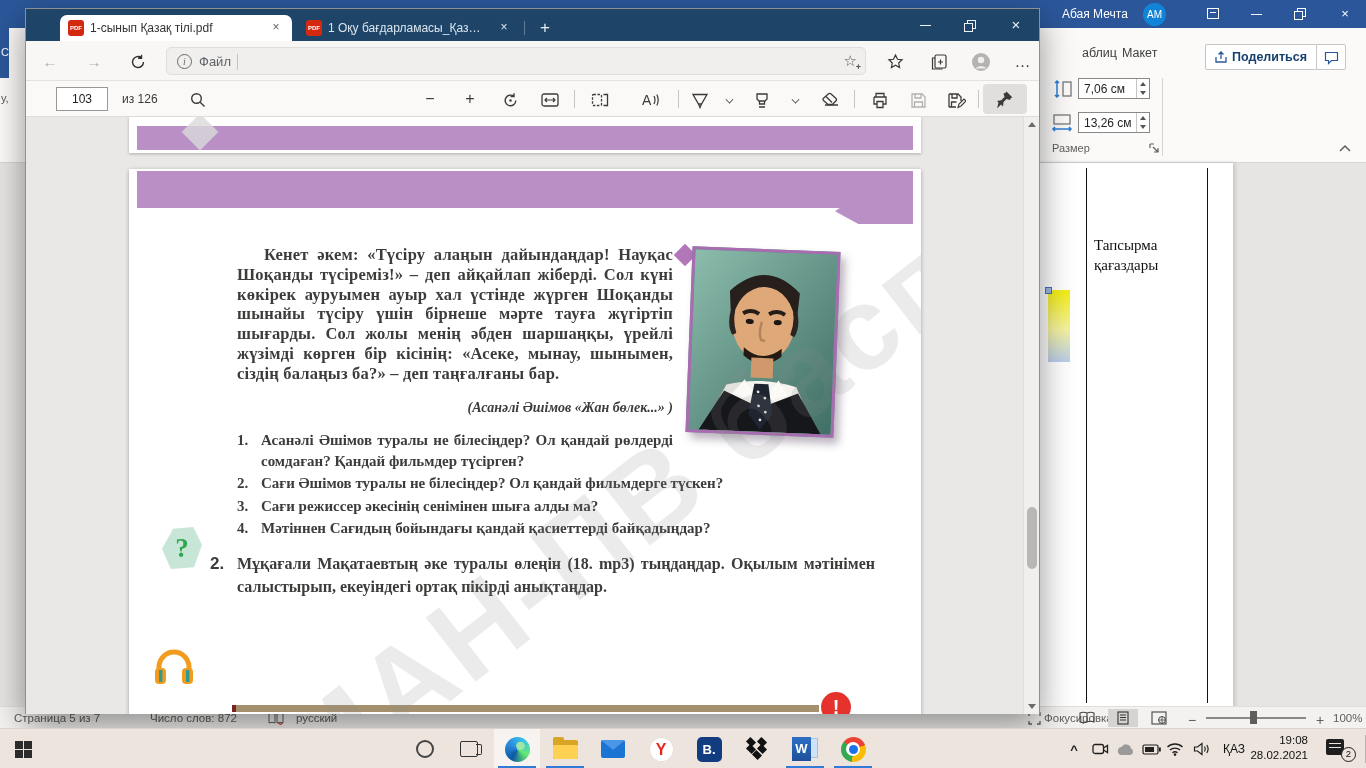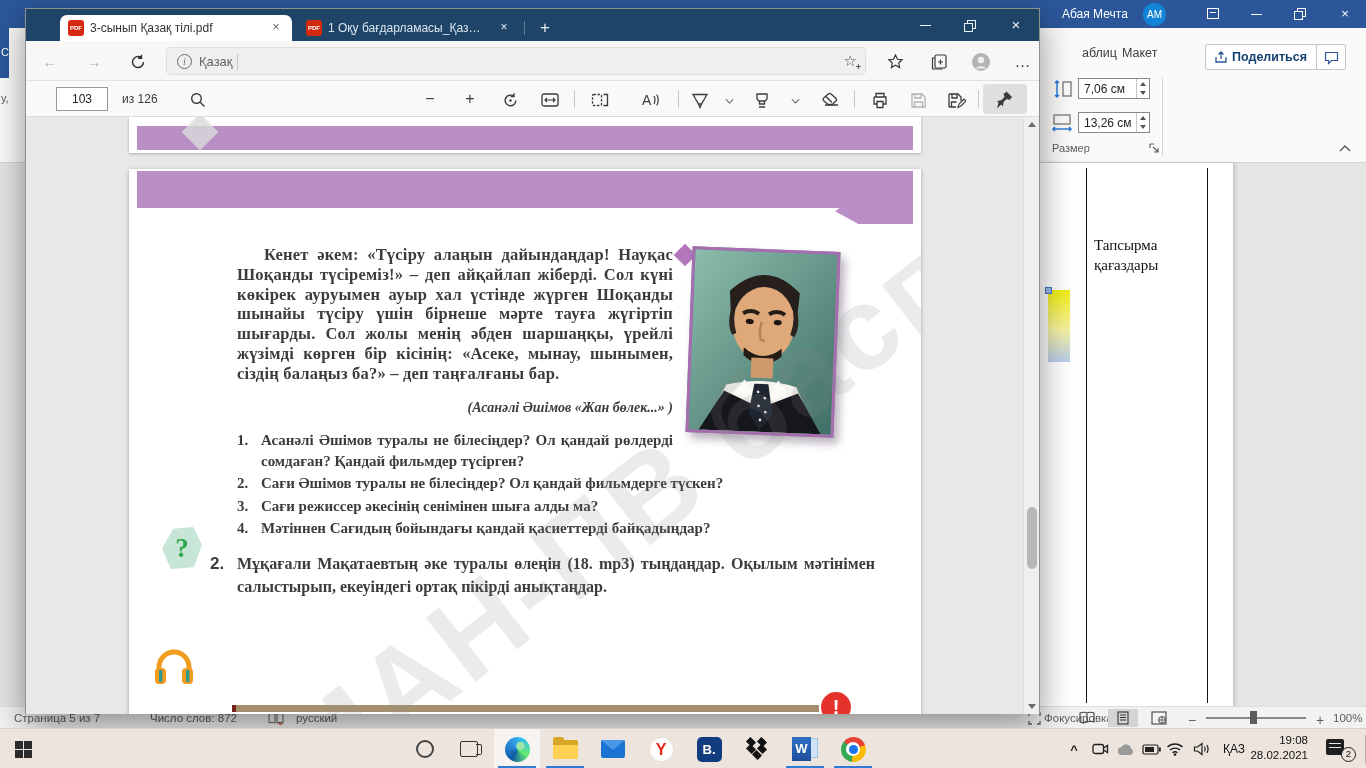--- a/index.html
+++ b/index.html
@@ -273,21 +273,21 @@
   <div class="sliver-blue">
       <span style="position:absolute;left:1px;top:18px;">С</span>
     </div>
   <span class="sliver-frag" style="left:1px;top:92px;">у,</span>
 </div>
 
 <div id="edge-win">
   <div class="tabstrip">
     <div class="tab active">
       <span class="pdf-badge">PDF</span>
-      <span class="tab-title">3-сынып Қазақ тілі.pdf</span>
+      <span class="tab-title">1-сынып Қазақ тілі.pdf</span>
       <span class="tab-close" style="color:#5f6368;">×</span>
     </div>
     <div class="tab inactive">
       <span class="pdf-badge">PDF</span>
       <span class="tab-title">1 Оқу бағдарламасы_Қазақ тілі</span>
       <span class="tab-close">×</span>
     </div>
     <span class="tab-sep"></span>
     <span class="newtab-btn">+</span>
     <span class="e-ctl" style="left:880px;">
@@ -303,21 +303,21 @@
   <div class="e-toolbar">
     <span class="nav-btn disabled" style="left:12px;">←</span>
     <span class="nav-btn disabled" style="left:56px;">→</span>
     <span class="nav-btn" style="left:100px;">
       <svg style="margin:4px auto" width="16" height="16" viewBox="0 0 16 16">
           <path d="M13.5 8 a5.5 5.5 0 1 1 -2-4.2 M11.5 0.8 v3.4 h-3.4" stroke="#30302f" stroke-width="1.4" fill="none"></path>
         </svg>
     </span>
     <div class="addr">
       <span class="info-circ">i</span>
-      <span class="addr-scheme">Қазақ</span>
+      <span class="addr-scheme">Файл</span>
       <span class="addr-div"></span>
       <span class="star-add"><span>☆</span><b>+</b></span>
     </div>
     <span class="tb-ic" style="left:856px;font-size:15px;">
       <svg style="margin:5px auto" width="17" height="16" viewBox="0 0 17 16">
           <path d="M8.5 1 l2 4.3 4.6.5 -3.4 3.2 .9 4.6 -4.1-2.3 -4.1 2.3 .9-4.6 L1.9 5.8 l4.6-.5 Z" stroke="#3b3a39" stroke-width="1.2" fill="none"></path>
         </svg>
     </span>
     <span class="tb-ic" style="left:900px;">
       <svg style="margin:5px auto" width="17" height="16" viewBox="0 0 17 16">

